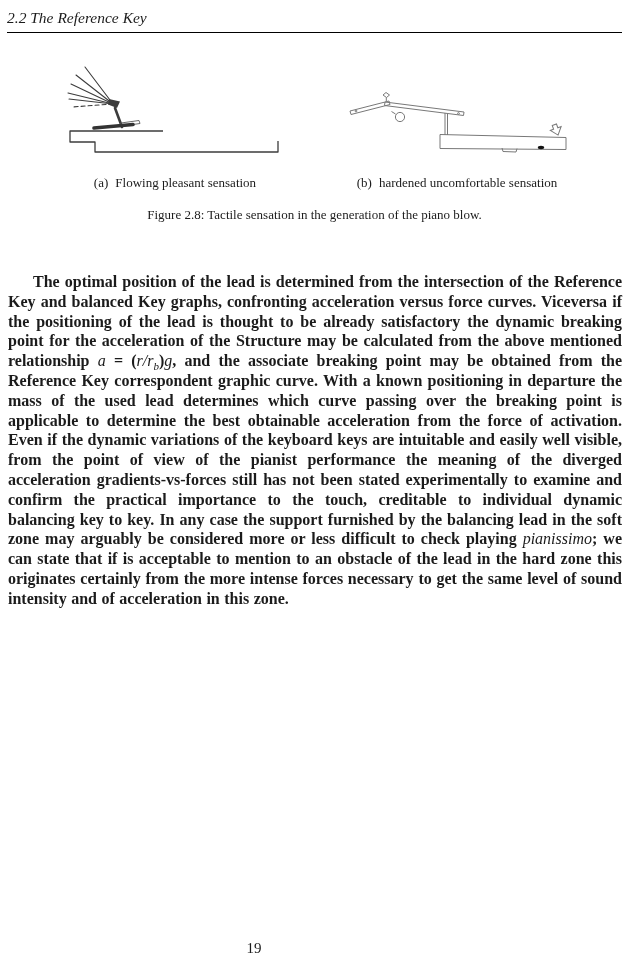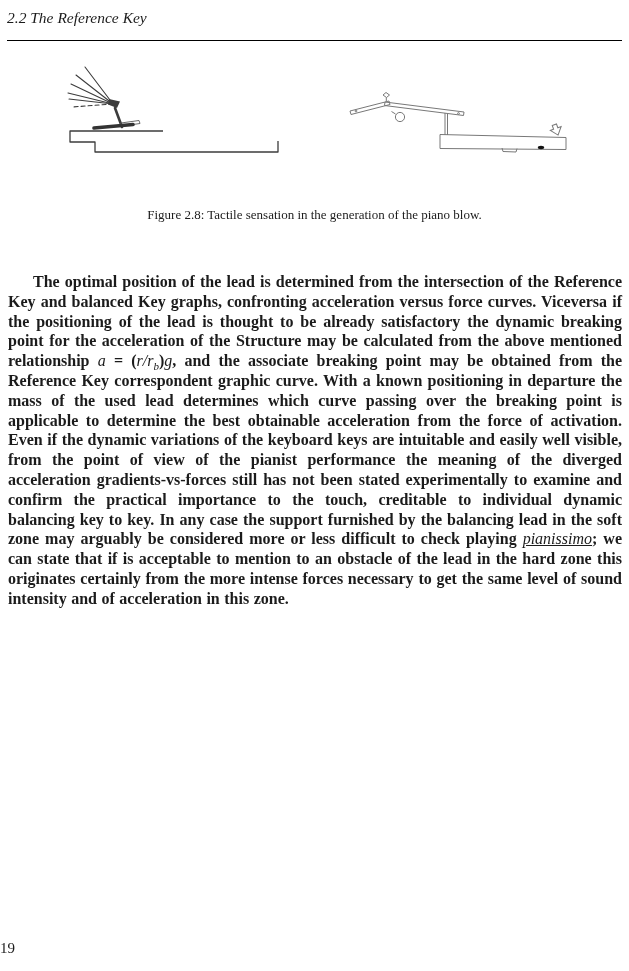--- a/index.html
+++ b/index.html
@@ -9,21 +9,21 @@
     background:#ffffff;
     font-family:"Liberation Serif", serif;
     color:#1b1b1b;
     overflow:hidden;
   }
   
   .header{
     position:absolute;top:9px;left:7px;right:7px;
     display:flex;justify-content:space-between;align-items:flex-end;
     font-style:italic;font-size:15.5px;line-height:18px;
-    padding-bottom:13px;border-bottom:1.2px solid #000;gap:19px;
+    padding-bottom:5px;border-bottom:1.2px solid #000;gap:19px;
   }
   
   .fig-a{position:absolute;left:63px;top:66px;width:227px;height:95px;}
   .fig-b{position:absolute;left:345px;top:84px;width:230px;height:78px;}
   .subcaps{position:absolute;top:175px;left:0;width:629px;height:20px;}
   .subcap{
     position:absolute;top:0;text-align:center;
     font-size:13px;line-height:16px;color:#1b1b1b;
   }
   .subcap-a{left:40px;width:270px;}
@@ -34,27 +34,27 @@
     text-align:center;font-size:13px;line-height:16px;
   }
   
   .bodytext{
     position:absolute;top:256px;left:8px;width:614px;
     font-size:16px;line-height:19.8px;
     text-align:justify;text-indent:25px;
     word-spacing:0.5px;
   }
   .seg-n{font-style:normal;font-weight:bold;}
-  .seg-i{font-style:italic;text-decoration:underline;}
+  .seg-i{font-style:italic;}
   .seg-m{font-style:italic;}
   sub.seg-msub{font-style:italic;font-size:11px;line-height:0;}
   
   .pagenum{
     position:absolute;top:940px;left:0;width:508px;
-    text-align:left;font-size:15px;
+    text-align:center;font-size:15px;
   }
   svg{display:block;}
 </style>
 </head>
 <body>
 
 <div id="page">
 
   <div class="header">
     <span>2.2 The Reference Key</span>
@@ -109,20 +109,28 @@
 
         <g transform="rotate(-20 211 46)">
           <path d="M209 40.5 L213.5 40.5 L213.5 44.5 L217 44.5 L211.2 51.5 L205.5 44.5 L209 44.5 Z"></path>
         </g>
       </g>
 
       <ellipse cx="196" cy="63.5" rx="3.2" ry="1.7" fill="#111" stroke="none"></ellipse>
     </svg>
   </div>
 
+  <div class="subcaps">
+    <div class="subcap subcap-a">
+      <span class="lab">(a)</span><span>Flowing pleasant sensation</span>
+    </div>
+    <div class="subcap subcap-b">
+      <span class="lab">(b)</span><span>hardened uncomfortable sensation</span>
+    </div>
+  </div>
 
   <div class="figcaption">Figure 2.8: Tactile sensation in the generation of the piano blow.</div>
 
   <p class="bodytext"><span class="seg-n">The optimal position of the lead is determined from the intersection of the Reference Key and balanced Key graphs, confronting acceleration versus force curves. Viceversa if the positioning of the lead is thought to be already satisfactory the dynamic breaking point for the acceleration of the Structure may be calculated from the above mentioned relationship </span><span class="seg-m">a</span><span class="seg-n"> = (</span><span class="seg-m">r/r</span><sub class="seg-msub">b</sub><span class="seg-n">)</span><span class="seg-m">g</span><span class="seg-n">, and the associate breaking point may be obtained from the Reference Key correspondent graphic curve. With a known positioning in departure the mass of the used lead determines which curve passing over the breaking point is applicable to determine the best obtainable acceleration from the force of activation. Even if the dynamic variations of the keyboard keys are intuitable and easily well visible, from the point of view of the pianist performance the meaning of the diverged acceleration gradients-vs-forces still has not been stated experimentally to examine and confirm the practical importance to the touch, creditable to individual dynamic balancing key to key. In any case the support furnished by the balancing lead in the soft zone may arguably be considered more or less difficult to check playing </span><span class="seg-i">pianissimo</span><span class="seg-n">; we can state that if is acceptable to mention to an obstacle of the lead in the hard zone this originates certainly from the more intense forces necessary to get the same level of sound intensity and of acceleration in this zone.</span></p>
 
   <div class="pagenum">19</div>
 
 </div>
 
 </body></html>

